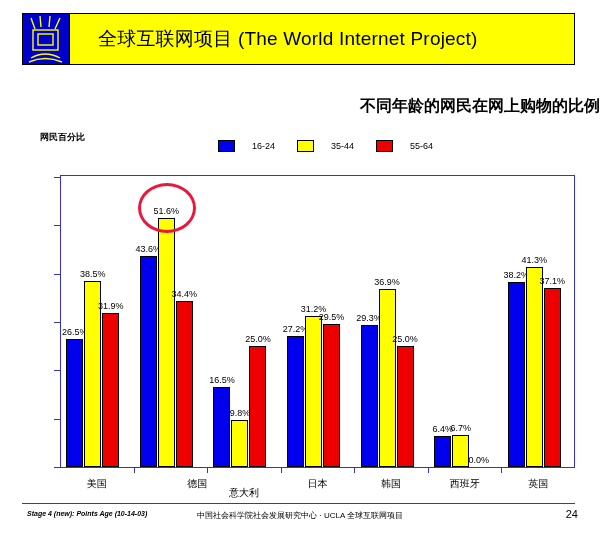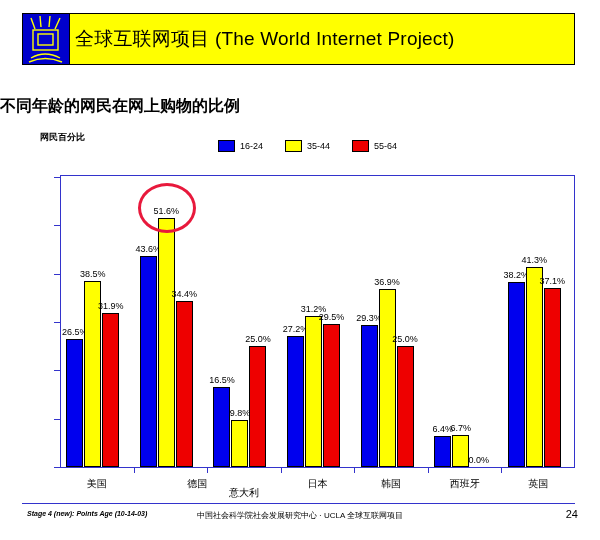--- a/index.html
+++ b/index.html
@@ -23,42 +23,42 @@
     overflow:hidden;
   }
   #header-title-box{
     position:absolute;left:47px;top:0;width:506px;height:52px;
     background:#ffff00;
     border:1px solid #000;
     box-sizing:border-box;
     display:flex;align-items:center;
   }
   #header-title-text{
-    font-size:19px;color:#000;padding-left:5px;letter-spacing:0.2px;
+    font-size:19px;color:#000;padding-left:28px;letter-spacing:0.2px;
     white-space:nowrap;
   }
 
   
   #chart-title{
-    position:absolute;left:0;top:96px;width:600px;text-align:left;
+    position:absolute;left:0;top:96px;width:600px;text-align:right;
     font-size:16px;font-weight:bold;color:#000;
   }
 
   
   #y-axis-title{
     position:absolute;left:40px;top:131px;
     font-size:9px;font-weight:bold;color:#000;
   }
 
   
   #chart-legend{
     position:absolute;left:218px;top:140px;
     display:flex;align-items:center;gap:22px;
   }
-  .legend-entry{display:flex;align-items:center;gap:5px;}
+  .legend-entry{display:flex;align-items:center;gap:17px;}
   .legend-swatch{width:17px;height:12px;border:1px solid #000;box-sizing:border-box;}
   .legend-label{font-size:9px;color:#000;}
 
   
   #plot-frame{
     position:absolute;left:60px;top:175px;width:515px;height:293px;
     border:1px solid #3333cc;
     box-sizing:border-box;
     background:#ffffff;
   }

